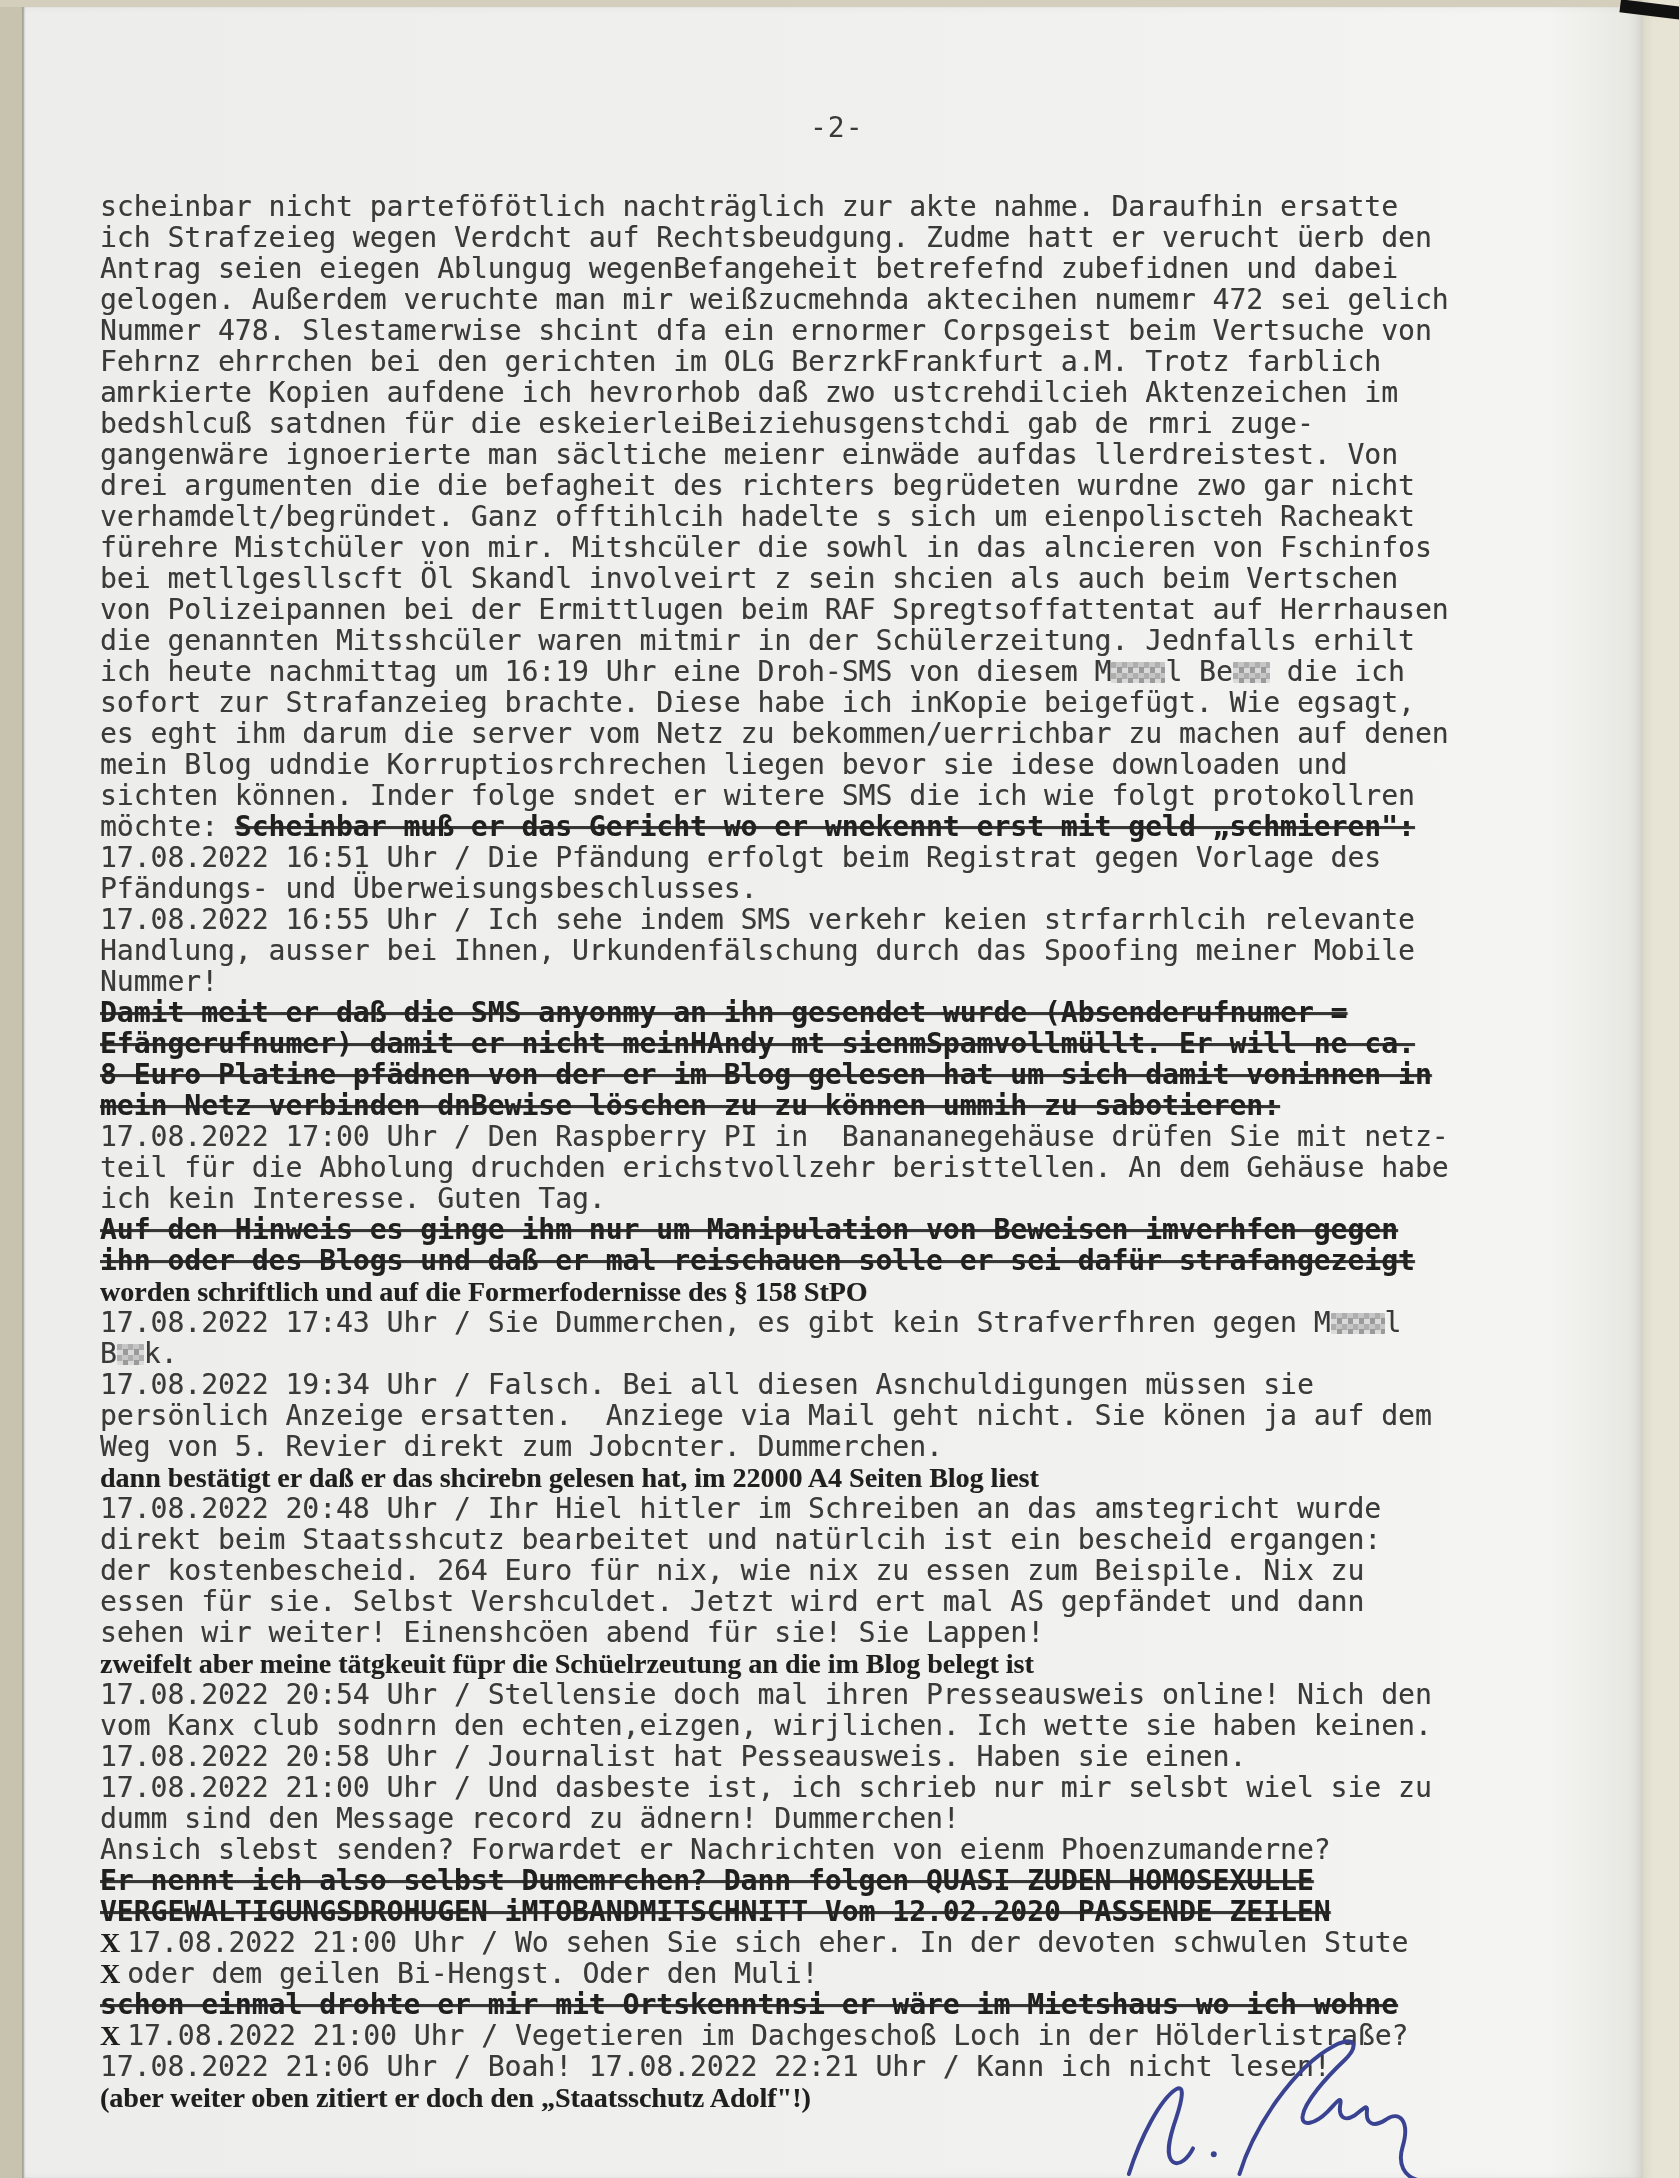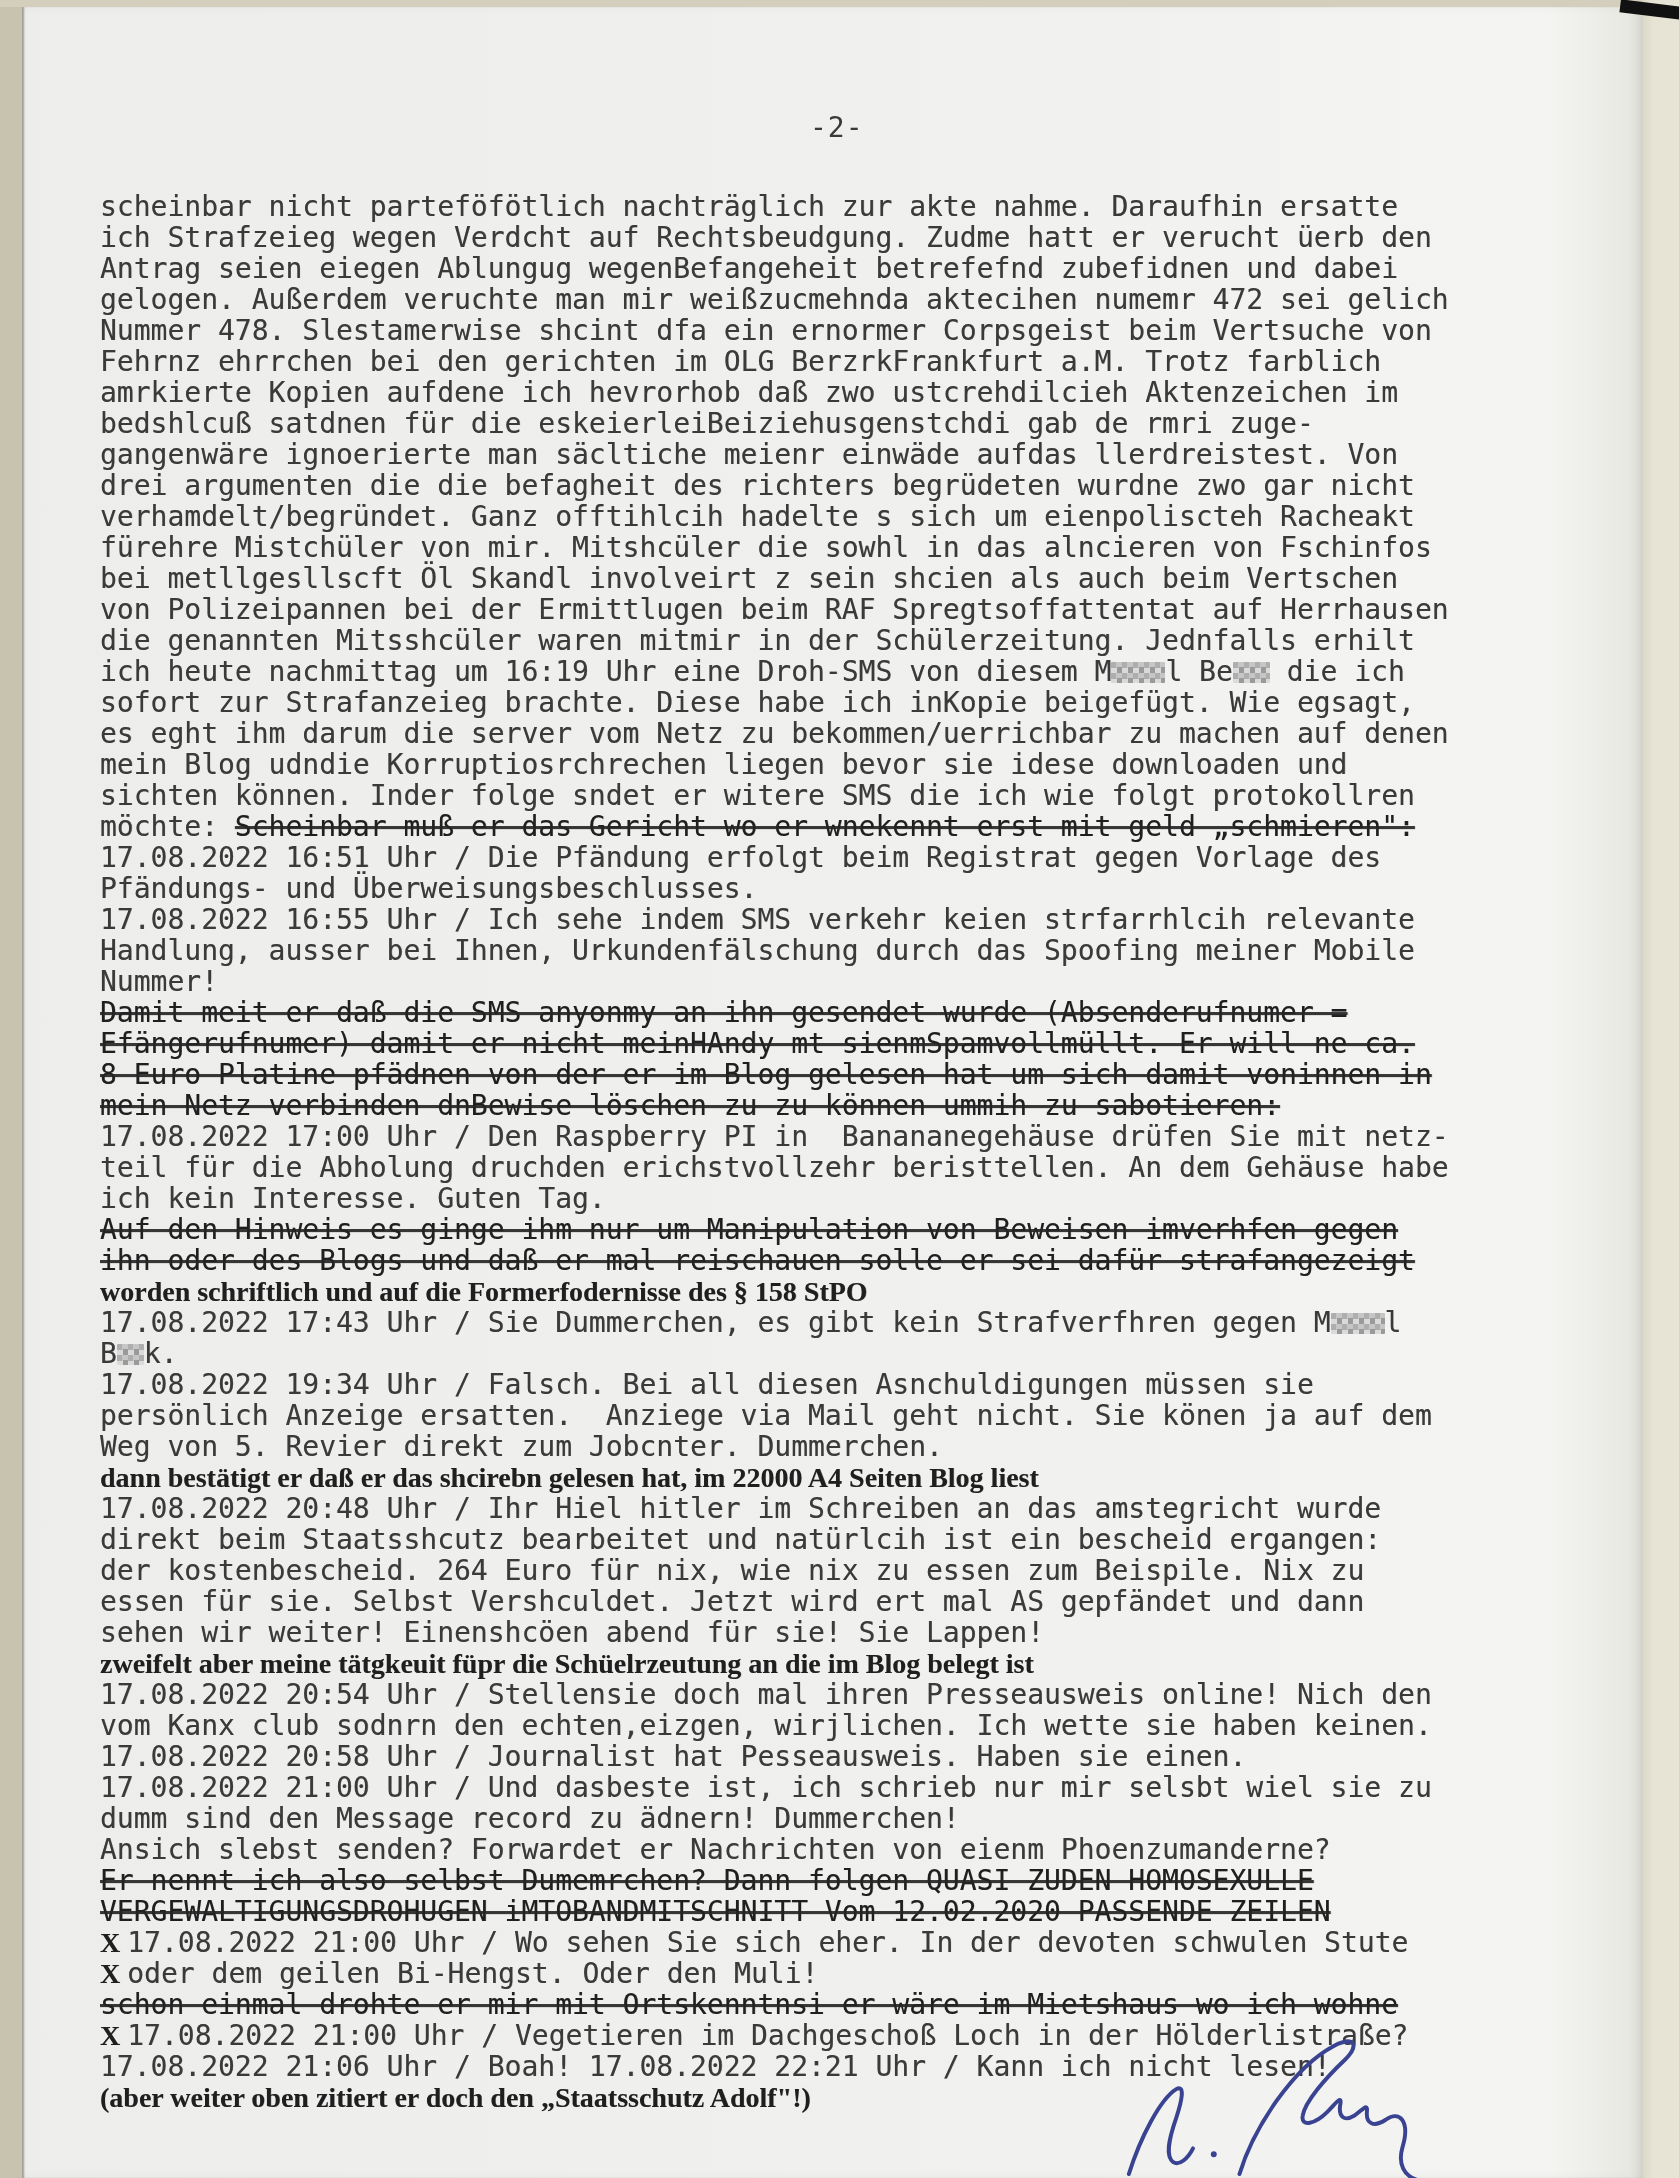--- a/index.html
+++ b/index.html
@@ -40,21 +40,21 @@
     position:absolute;left:100px;top:171px;width:1386px;
     font-size:28px;line-height:31px;color:var(--ink);
     white-space:pre;
     text-shadow:0.3px 0.3px 0.5px rgba(60,60,60,.45);
     margin-top:20px;
   }
   .line{height:31px;}
   .seg-n{color:var(--ink);}
   .seg-b{font-weight:bold;color:var(--inkbold);font-family:Liberation Serif, serif;}
   .seg-bs{
-    font-weight:normal;color:var(--inkbold);
+    font-weight:bold;color:var(--inkbold);
     text-decoration:line-through;
     text-decoration-thickness:2.5px;
     text-decoration-color:rgba(35,35,35,.85);
   }
   .censor{
     display:inline-block;height:21px;margin-bottom:-2px;
     background:
       conic-gradient(#c6c6c6 90deg,#9a9a9a 90deg 180deg,#dadada 180deg 270deg,#aeaeae 270deg);
     background-size:11px 11px;
     border-radius:1px;

